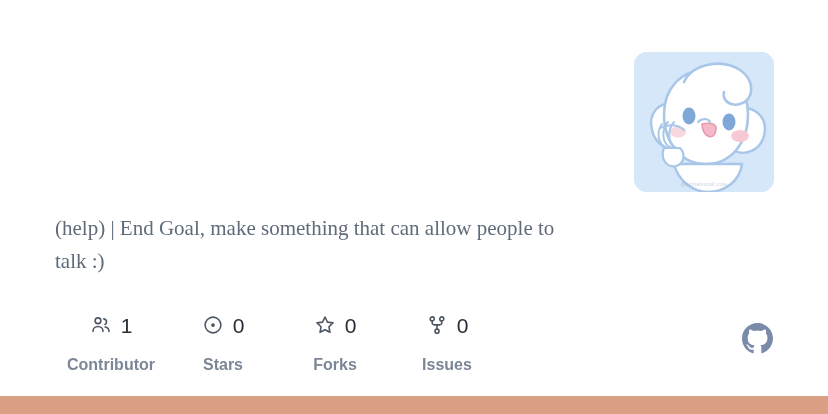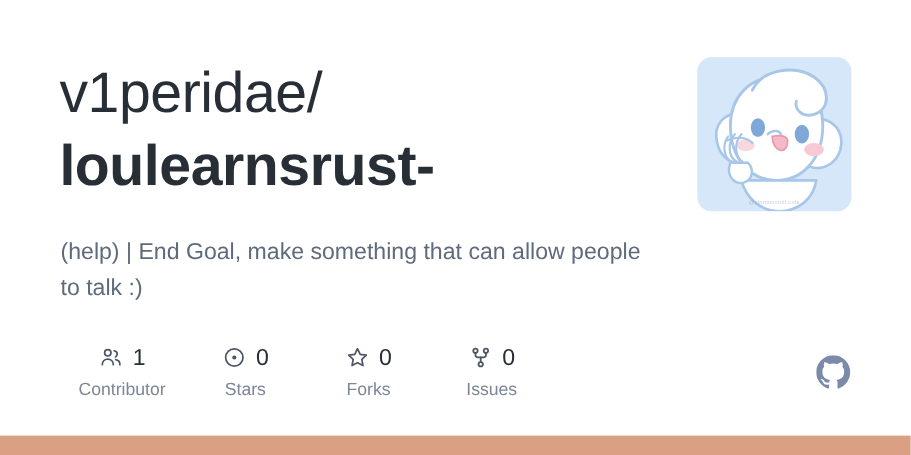--- a/index.html
+++ b/index.html
@@ -56,20 +56,21 @@
   
   .repo-description {
     position: absolute;
     left: 55px;
     top: 212px;
     width: 530px;
     font-size: 21px;
     line-height: 33px;
     font-weight: 400;
     color: #5f6b7a;
+    font-family: Liberation Serif, serif;
   }
 
   
   .avatar {
     position: absolute;
     left: 634px;
     top: 52px;
     width: 140px;
     height: 140px;
     border-radius: 13px;
@@ -126,23 +127,23 @@
   .stat-icon svg { display: block; }
 
   .stat-value {
     font-size: 21px;
     font-weight: 400;
     color: #272e35;
     line-height: 1;
   }
 
   .stat-label {
-    margin-top: 9px;
+    margin-top: 19px;
     font-size: 16px;
-    font-weight: 400;
+    font-weight: 700;
     color: #7b8696;
     line-height: 1;
     white-space: nowrap;
   }
 
   
   .github-mark {
     position: absolute;
     left: 742px;
     top: 323px;
@@ -161,24 +162,20 @@
     width: 828px;
     height: 18px;
     background: #d9a083;
   }
 </style>
 </head>
 <body>
 
 <div class="card">
 
-  <div class="repo-title">
-    <span class="owner-line">v1peridae/</span>
-    <span class="repo-line">loulearnsrust-</span>
-  </div>
 
   <div class="repo-description">(help) | End Goal, make something that can allow people to talk :)</div>
 
   <div class="avatar">
     <svg viewBox="0 0 140 140" xmlns="http://www.w3.org/2000/svg" aria-hidden="true">
       <defs>
         <clipPath id="avClip">
             <rect x="0" y="0" width="140" height="140" rx="13"></rect>
           </clipPath>
       </defs>

